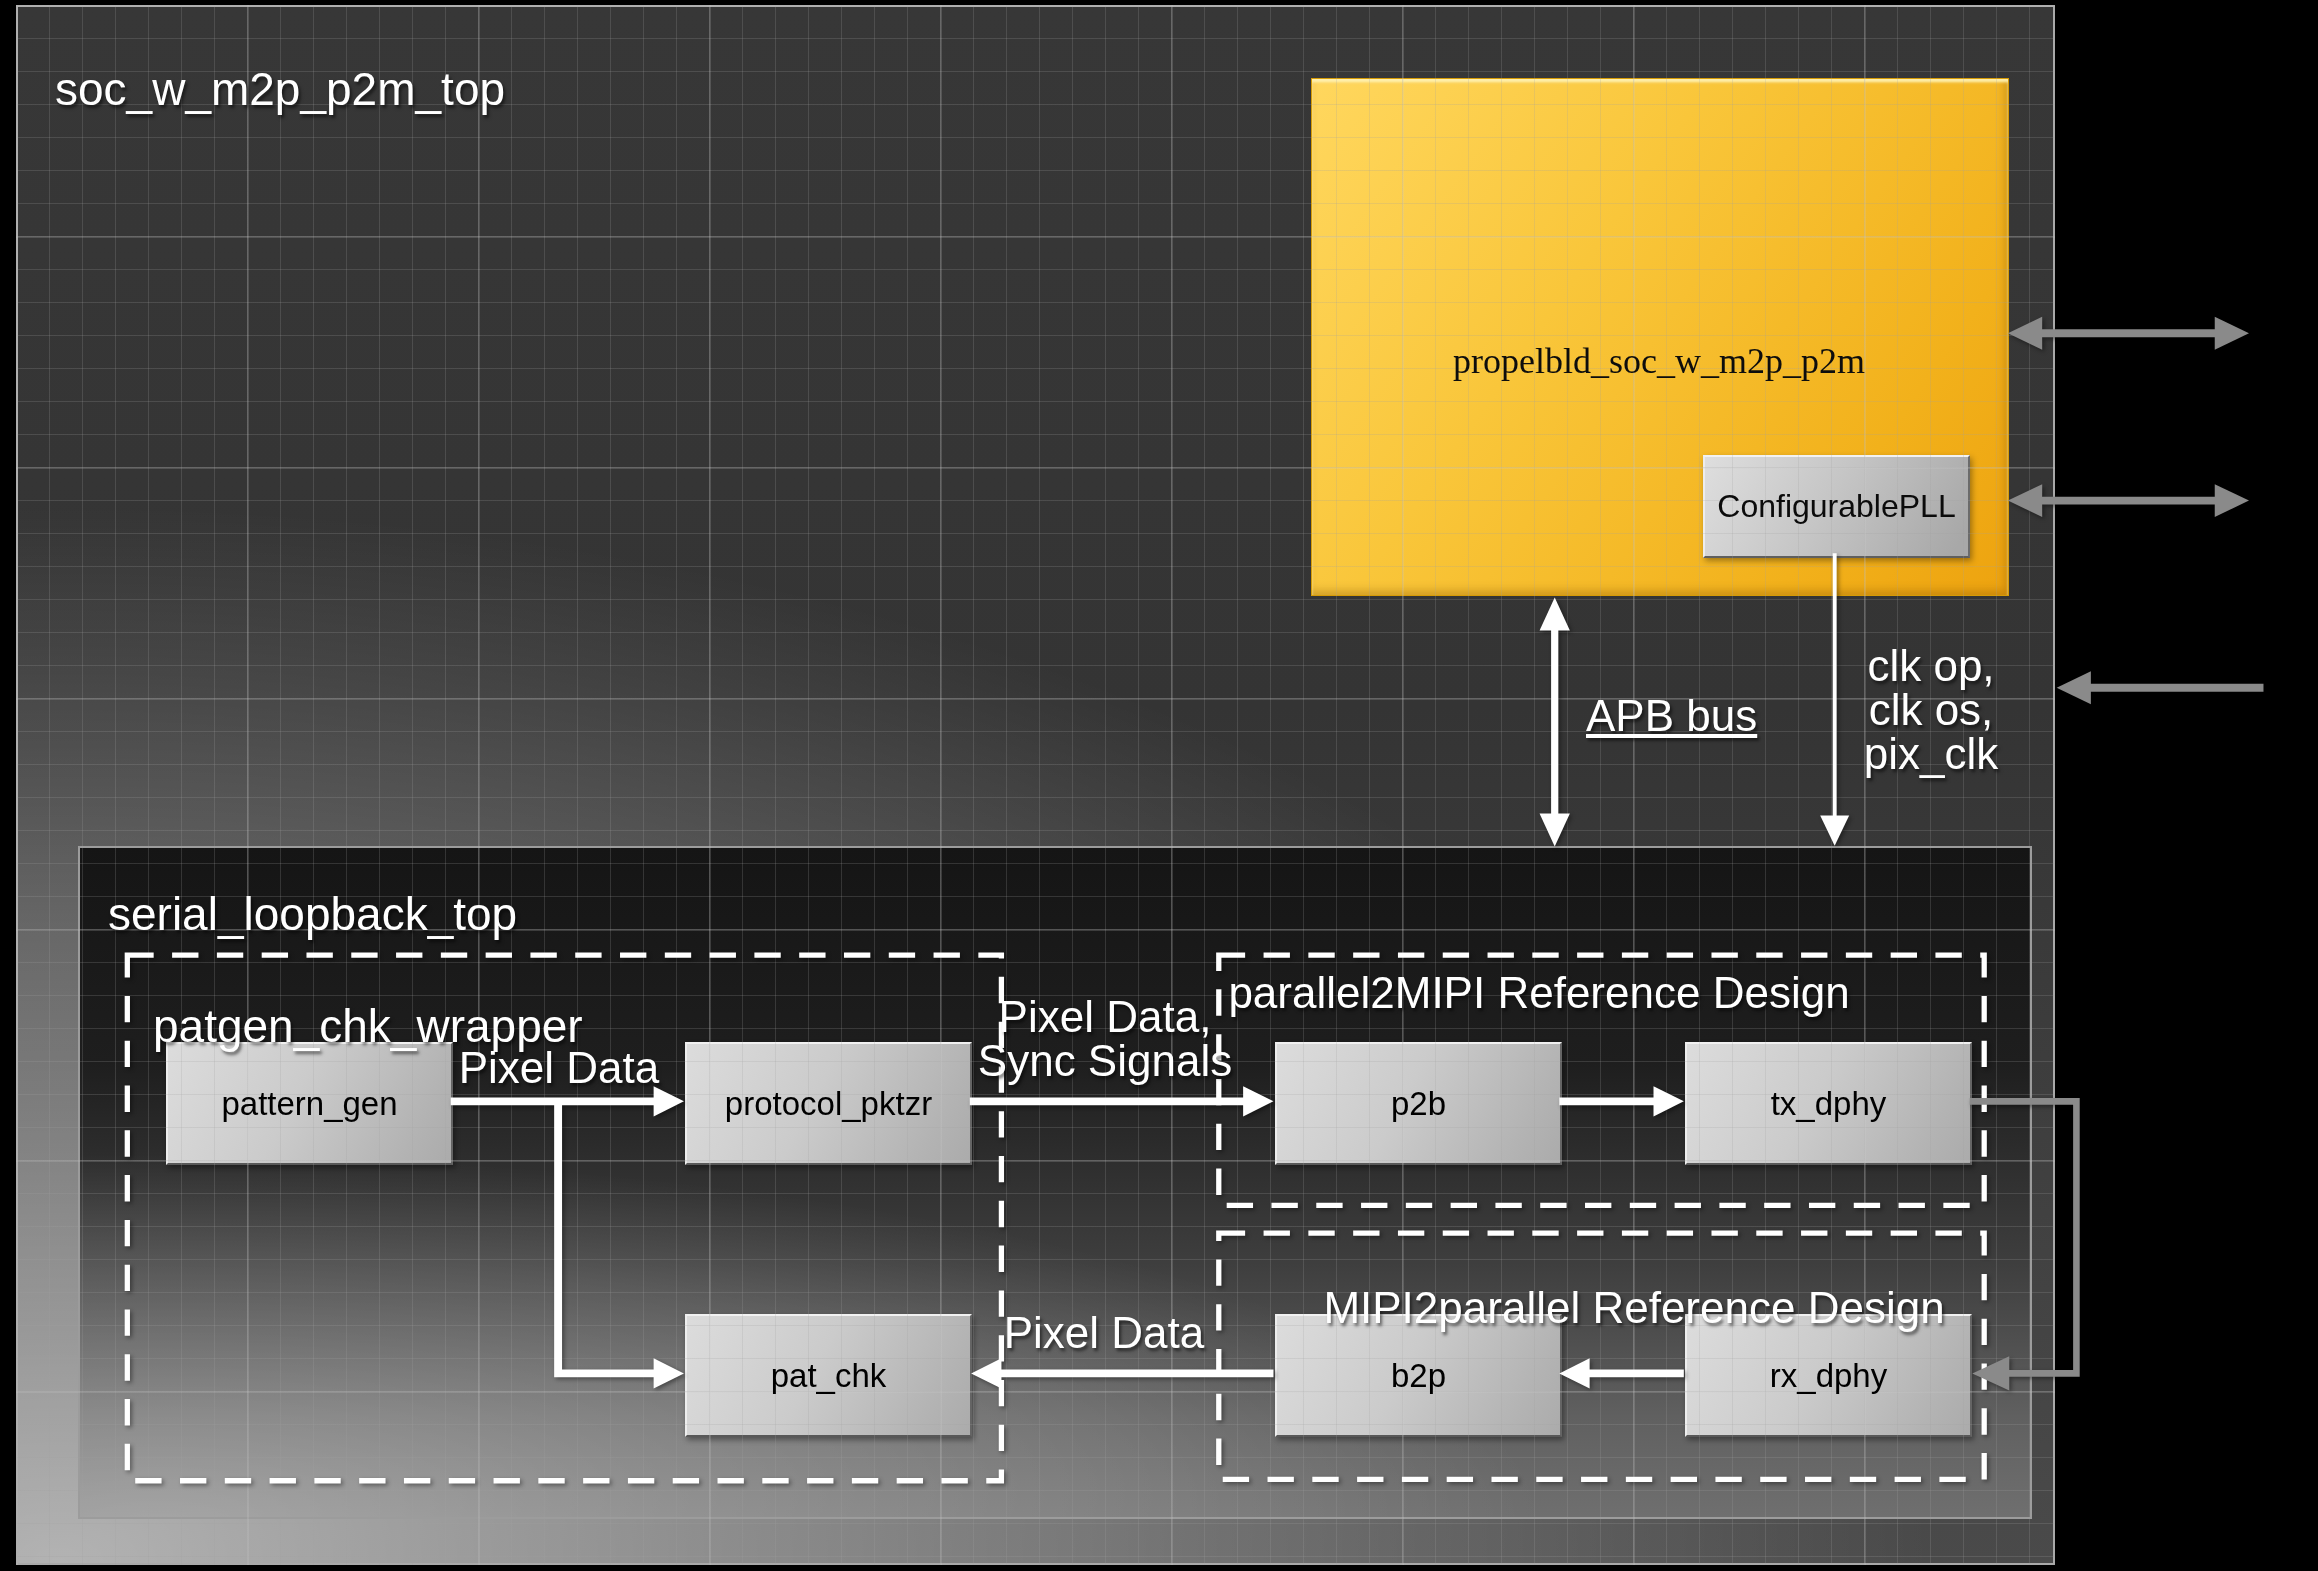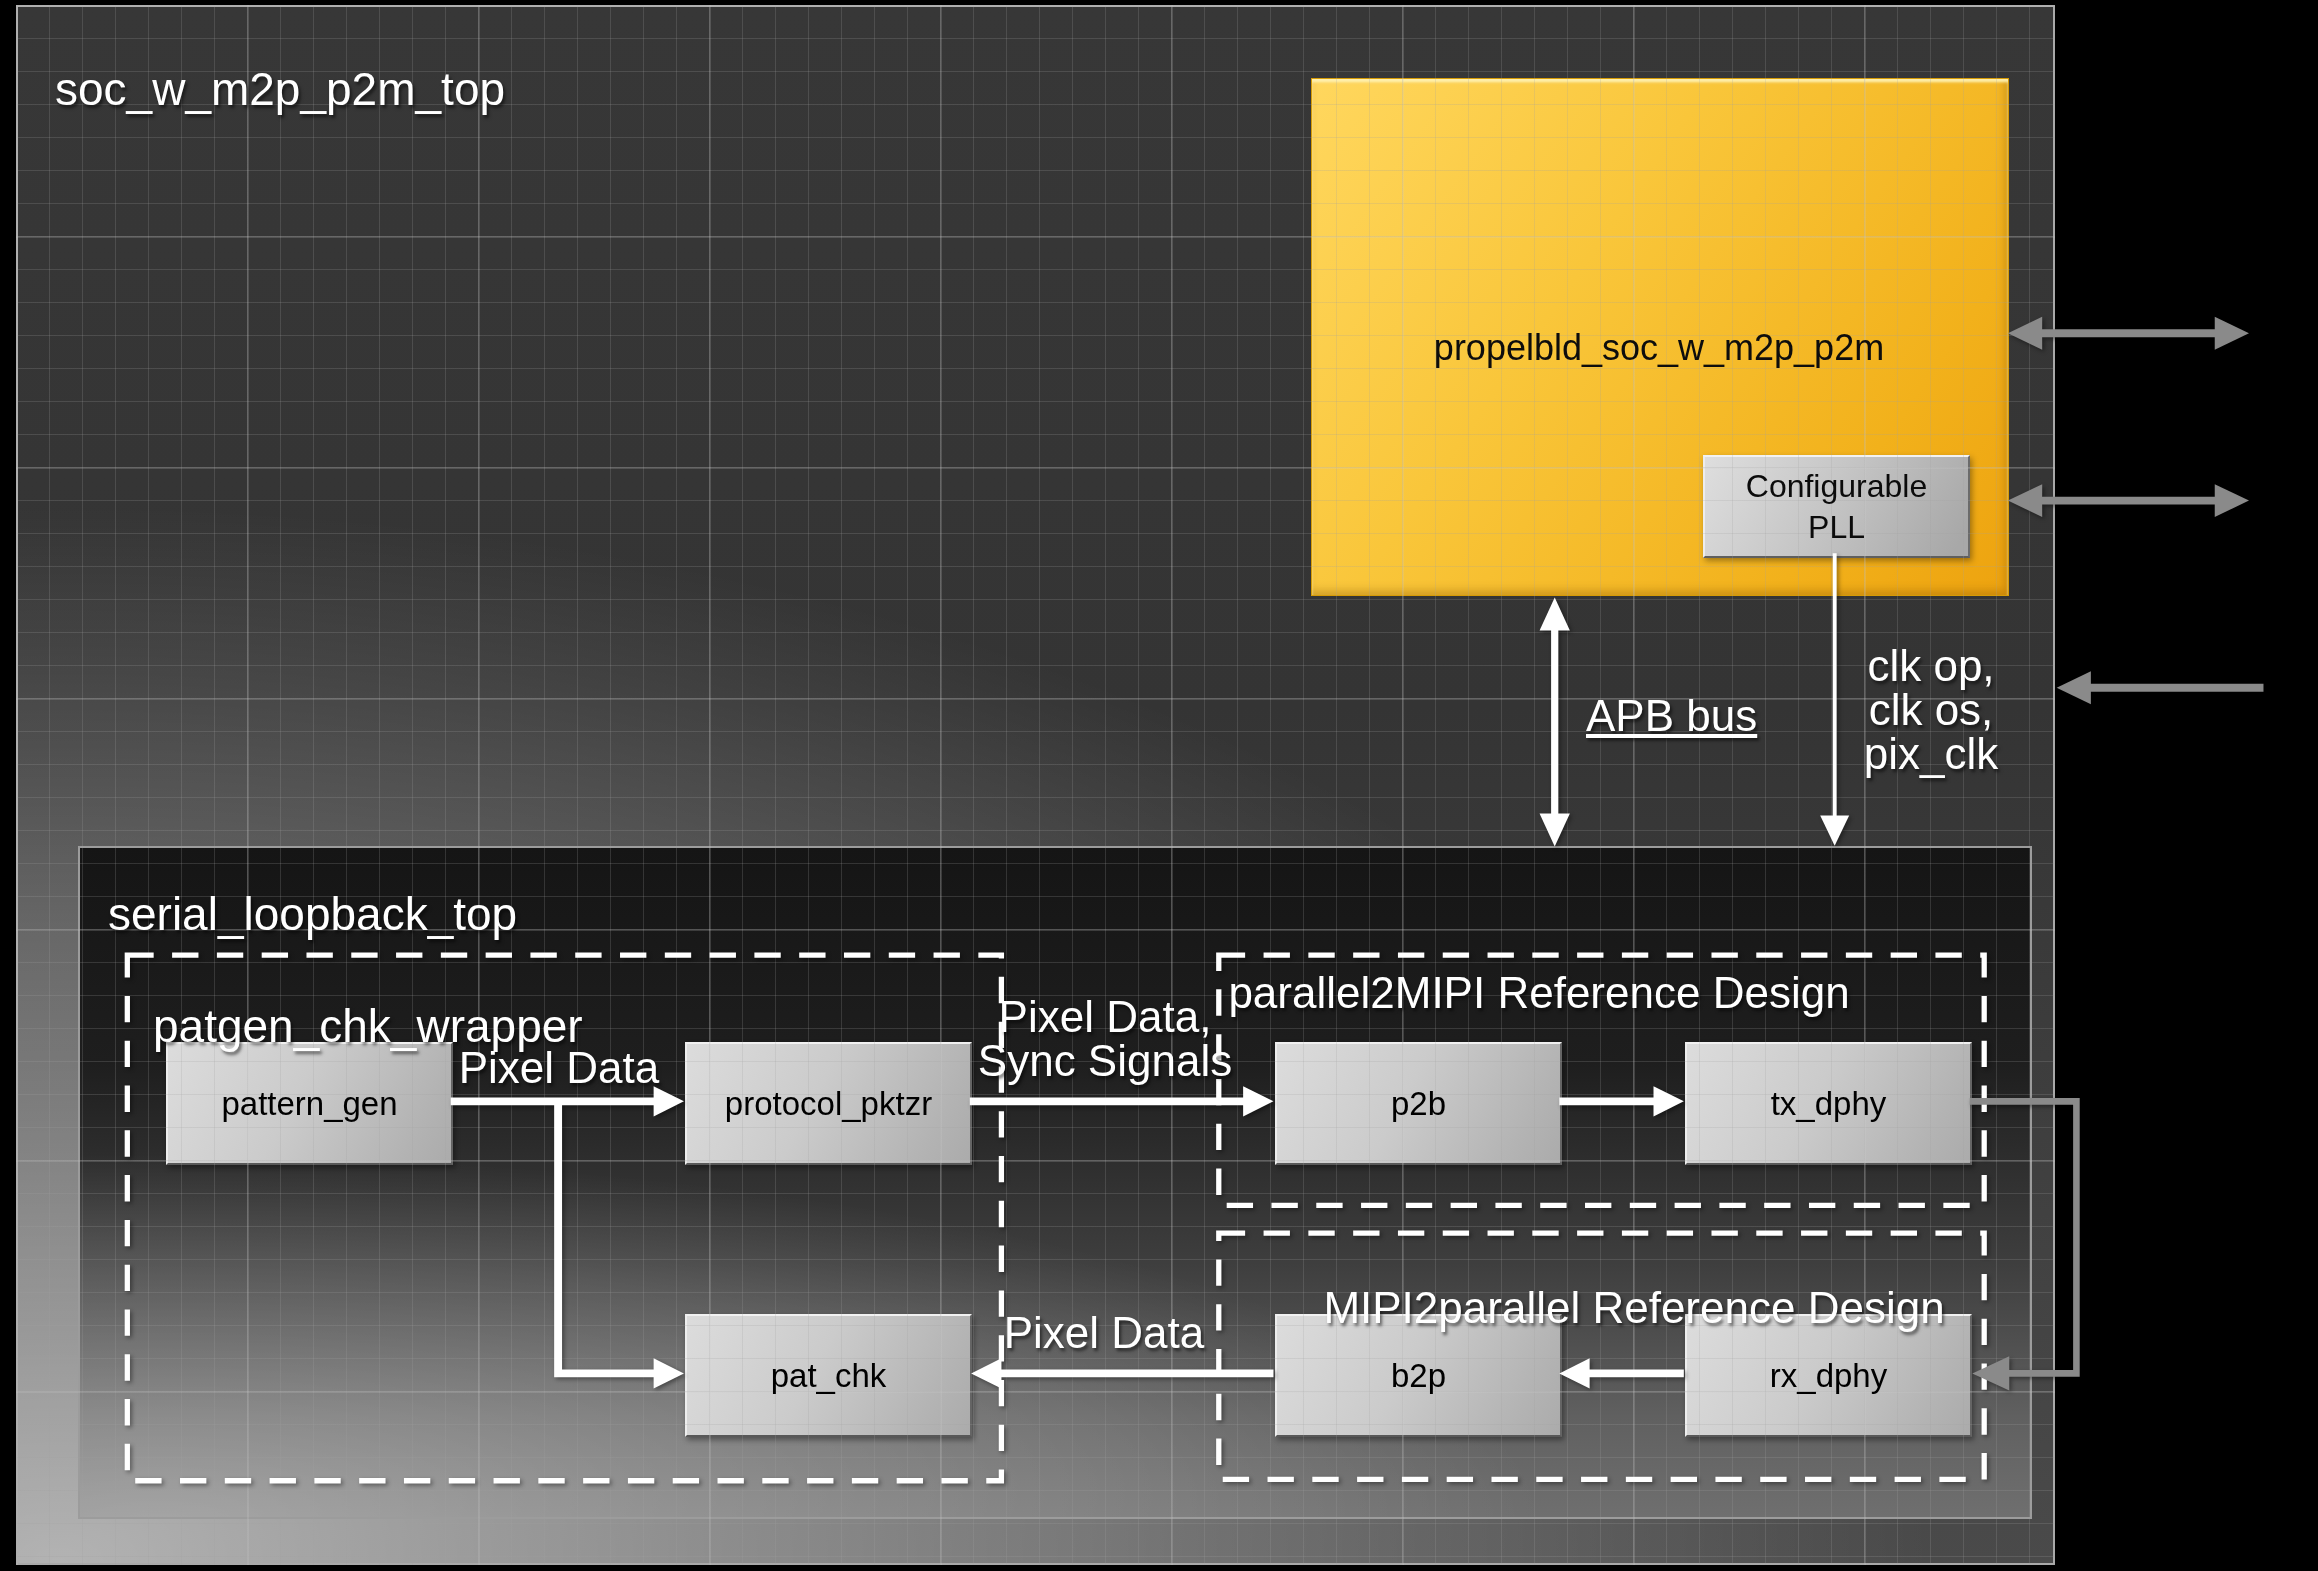--- a/index.html
+++ b/index.html
@@ -31,21 +31,21 @@
     position:absolute;left:1311px;top:78px;width:696px;height:516px;
     background:linear-gradient(125deg,#ffd75e 0%,#f9c63a 38%,#f2b11b 78%,#eda30f 100%);
     border:1.3px solid #d69b06;
     box-shadow:inset 0 3.3px 2.6px rgba(255,242,180,.95), inset -3.3px -4.6px 8px rgba(135,82,0,.35);
   }
   .pll-box{
     position:absolute;left:1703px;top:455px;width:263px;height:99px;
     background:linear-gradient(120deg,#dedede 0%,#c6c6c6 45%,#a8a8a8 95%);
     border:2px solid;border-color:#f2f2f2 #6b6b6b #5f5f5f #ededed;
     box-shadow:2px 2.6px 6px rgba(0,0,0,.35);
-    display:flex;flex-direction:column;align-items:center;justify-content:center;
+    display:flex;flex-direction:row;align-items:center;justify-content:center;
   }
   .pll-box span{position:relative;z-index:55;font-size:32px;line-height:41px;color:#0b0b0b;}
   
   .serial-box{
     position:absolute;left:78px;top:846px;width:1950px;height:669px;
     border:2px solid #9c9c9c;
     background:
       radial-gradient(ellipse 95% 75% at 4% 102%, rgba(255,255,255,.38) 0%, rgba(255,255,255,.12) 55%, rgba(255,255,255,0) 75%),
       linear-gradient(to bottom,#151515 0%,#1e1e1e 32%,#3e3e3e 62%,#606060 85%,#6f6f6f 100%);
   }
@@ -80,21 +80,21 @@
     position:absolute;left:0;top:0;width:2319px;height:1571px;z-index:40;pointer-events:none;
     filter:drop-shadow(2px 2.6px 2px rgba(0,0,0,.40));
   }
 </style>
 </head>
 <body>
 
 <div class="outer-box"></div>
 
 <div class="soc-box"></div>
-<div class="lbl black c soc-title" style="left:1659px;top:348px;">propelbld_soc_w_m2p_p2m</div>
+<div class="lbl black c soc-title" style="left:1659px;top:361px;font-family:Liberation Serif, serif;">propelbld_soc_w_m2p_p2m</div>
 <div class="pll-box">
   <span>Configurable</span>
   <span>PLL</span>
 </div>
 
 <div class="serial-box"></div>
 
 <div class="grid-overlay"></div>
 
 <svg class="wires" viewBox="0 0 3520 2385">

